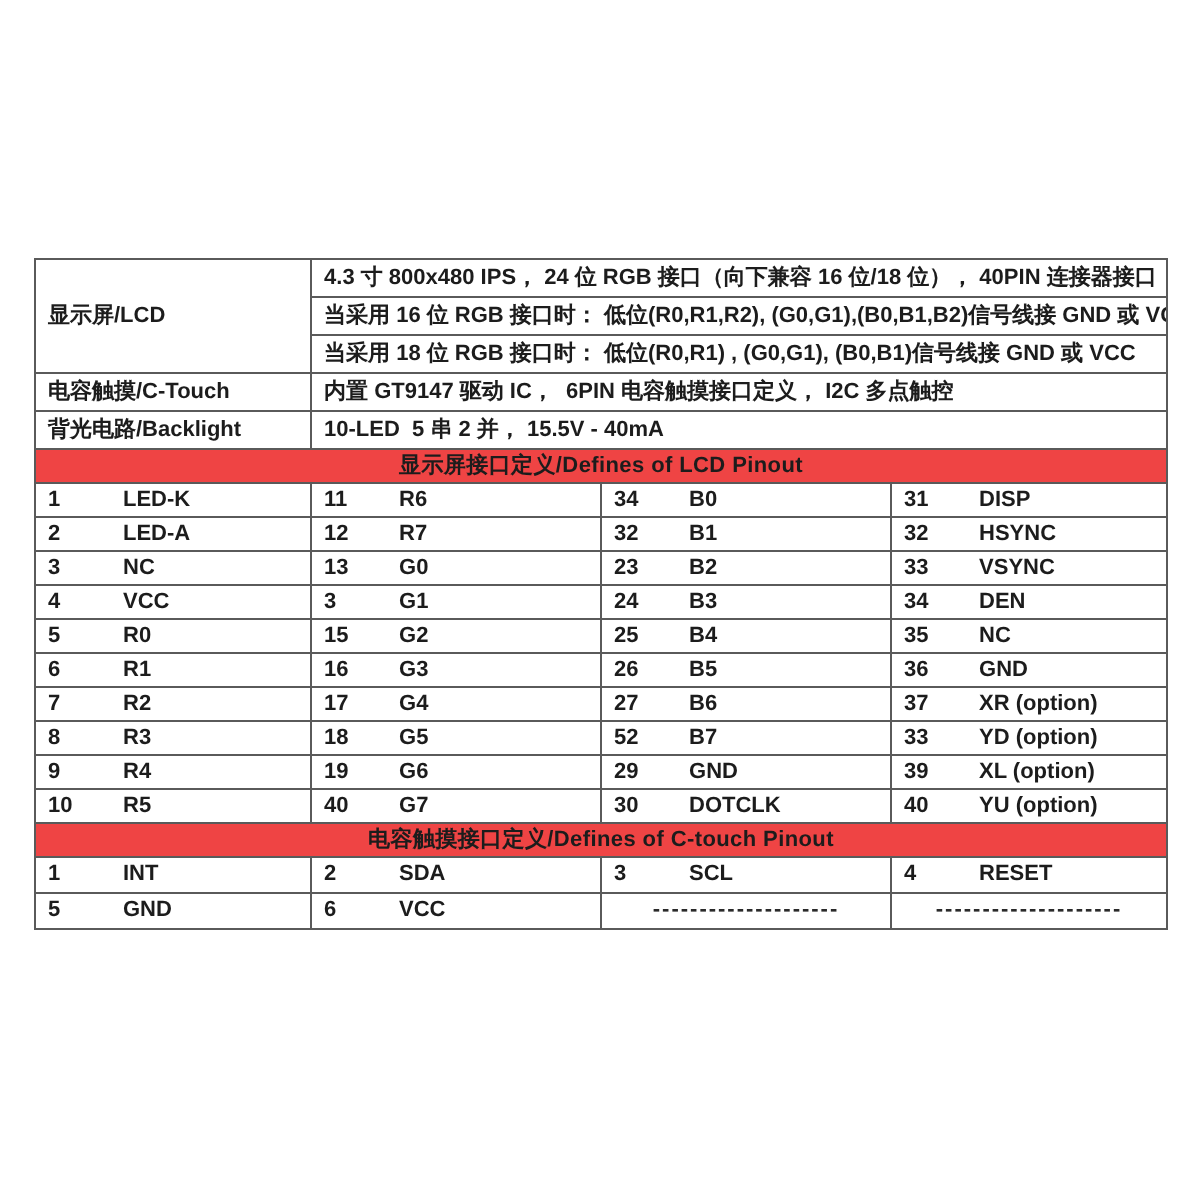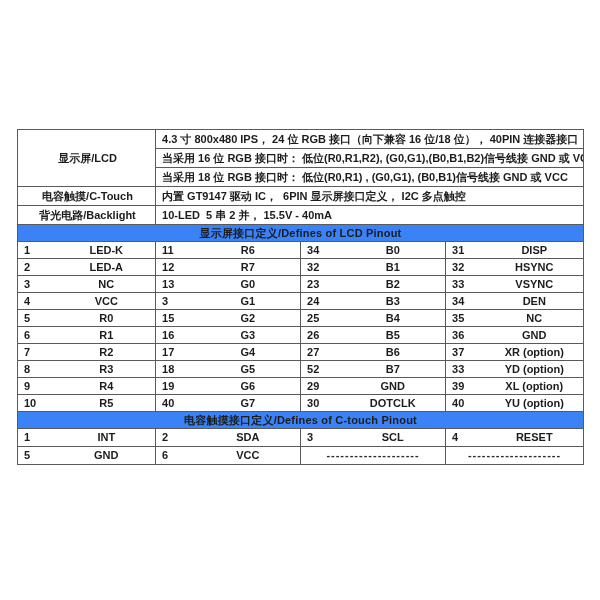--- a/index.html
+++ b/index.html
@@ -15,27 +15,27 @@
   }
   .spec-table td{
     border:1px solid #5a5a5a;
     padding:0 4px;vertical-align:middle;
     overflow:hidden;white-space:nowrap;
   }
   tr.spec-row{height:19px;}
   tr.pin-row{height:17px;}
   tr.section-row{height:17px;}
   tr.ct-row{height:18px;}
-  td.label{ text-align:center;padding-left:6px;}
+  td.label{ text-align:left;padding-left:6px;}
   td.value{ text-align:left;padding-left:6px;white-space:pre;margin-left:48px;}
   td.section{
-    text-align:center;background:#3b82f6;letter-spacing:0.2px;
+    text-align:center;background:#ef4444;letter-spacing:0.2px;
   }
   td.pn{ text-align:left;padding-left:6px;border-right:none;}
-  td.pv{ text-align:center;border-left:none;}
+  td.pv{ border-left:none;}
   td.dash{ text-align:center;letter-spacing:1px;color:#2a2a2a;}
 </style>
 </head>
 <body>
 
 <table class="spec-table">
   <colgroup>
     <col style="width:40px">
       <col style="width:98px">
     <col style="width:40px">
@@ -52,21 +52,21 @@
     <td class="value" colspan="6">4.3 寸 800x480 IPS， 24 位 RGB 接口（向下兼容 16 位/18 位）， 40PIN 连接器接口</td>
   </tr>
   <tr class="spec-row">
     <td class="value" colspan="6">当采用 16 位 RGB 接口时： 低位(R0,R1,R2), (G0,G1),(B0,B1,B2)信号线接 GND 或 VCC</td>
   </tr>
   <tr class="spec-row">
     <td class="value" colspan="6">当采用 18 位 RGB 接口时： 低位(R0,R1) , (G0,G1), (B0,B1)信号线接 GND 或 VCC</td>
   </tr>
   <tr class="spec-row">
     <td class="label" colspan="2">电容触摸/C-Touch</td>
-    <td class="value" colspan="6">内置 GT9147 驱动 IC，  6PIN 显示屏接口定义， I2C 多点触控</td>
+    <td class="value" colspan="6">内置 GT9147 驱动 IC，  6PIN 电容触摸接口定义， I2C 多点触控</td>
   </tr>
   <tr class="spec-row">
     <td class="label" colspan="2">背光电路/Backlight</td>
     <td class="value" colspan="6">10-LED  5 串 2 并， 15.5V - 40mA</td>
   </tr>
 
   <tr class="section-row">
     <td class="section" colspan="8">显示屏接口定义/Defines of LCD Pinout</td>
   </tr>
 

